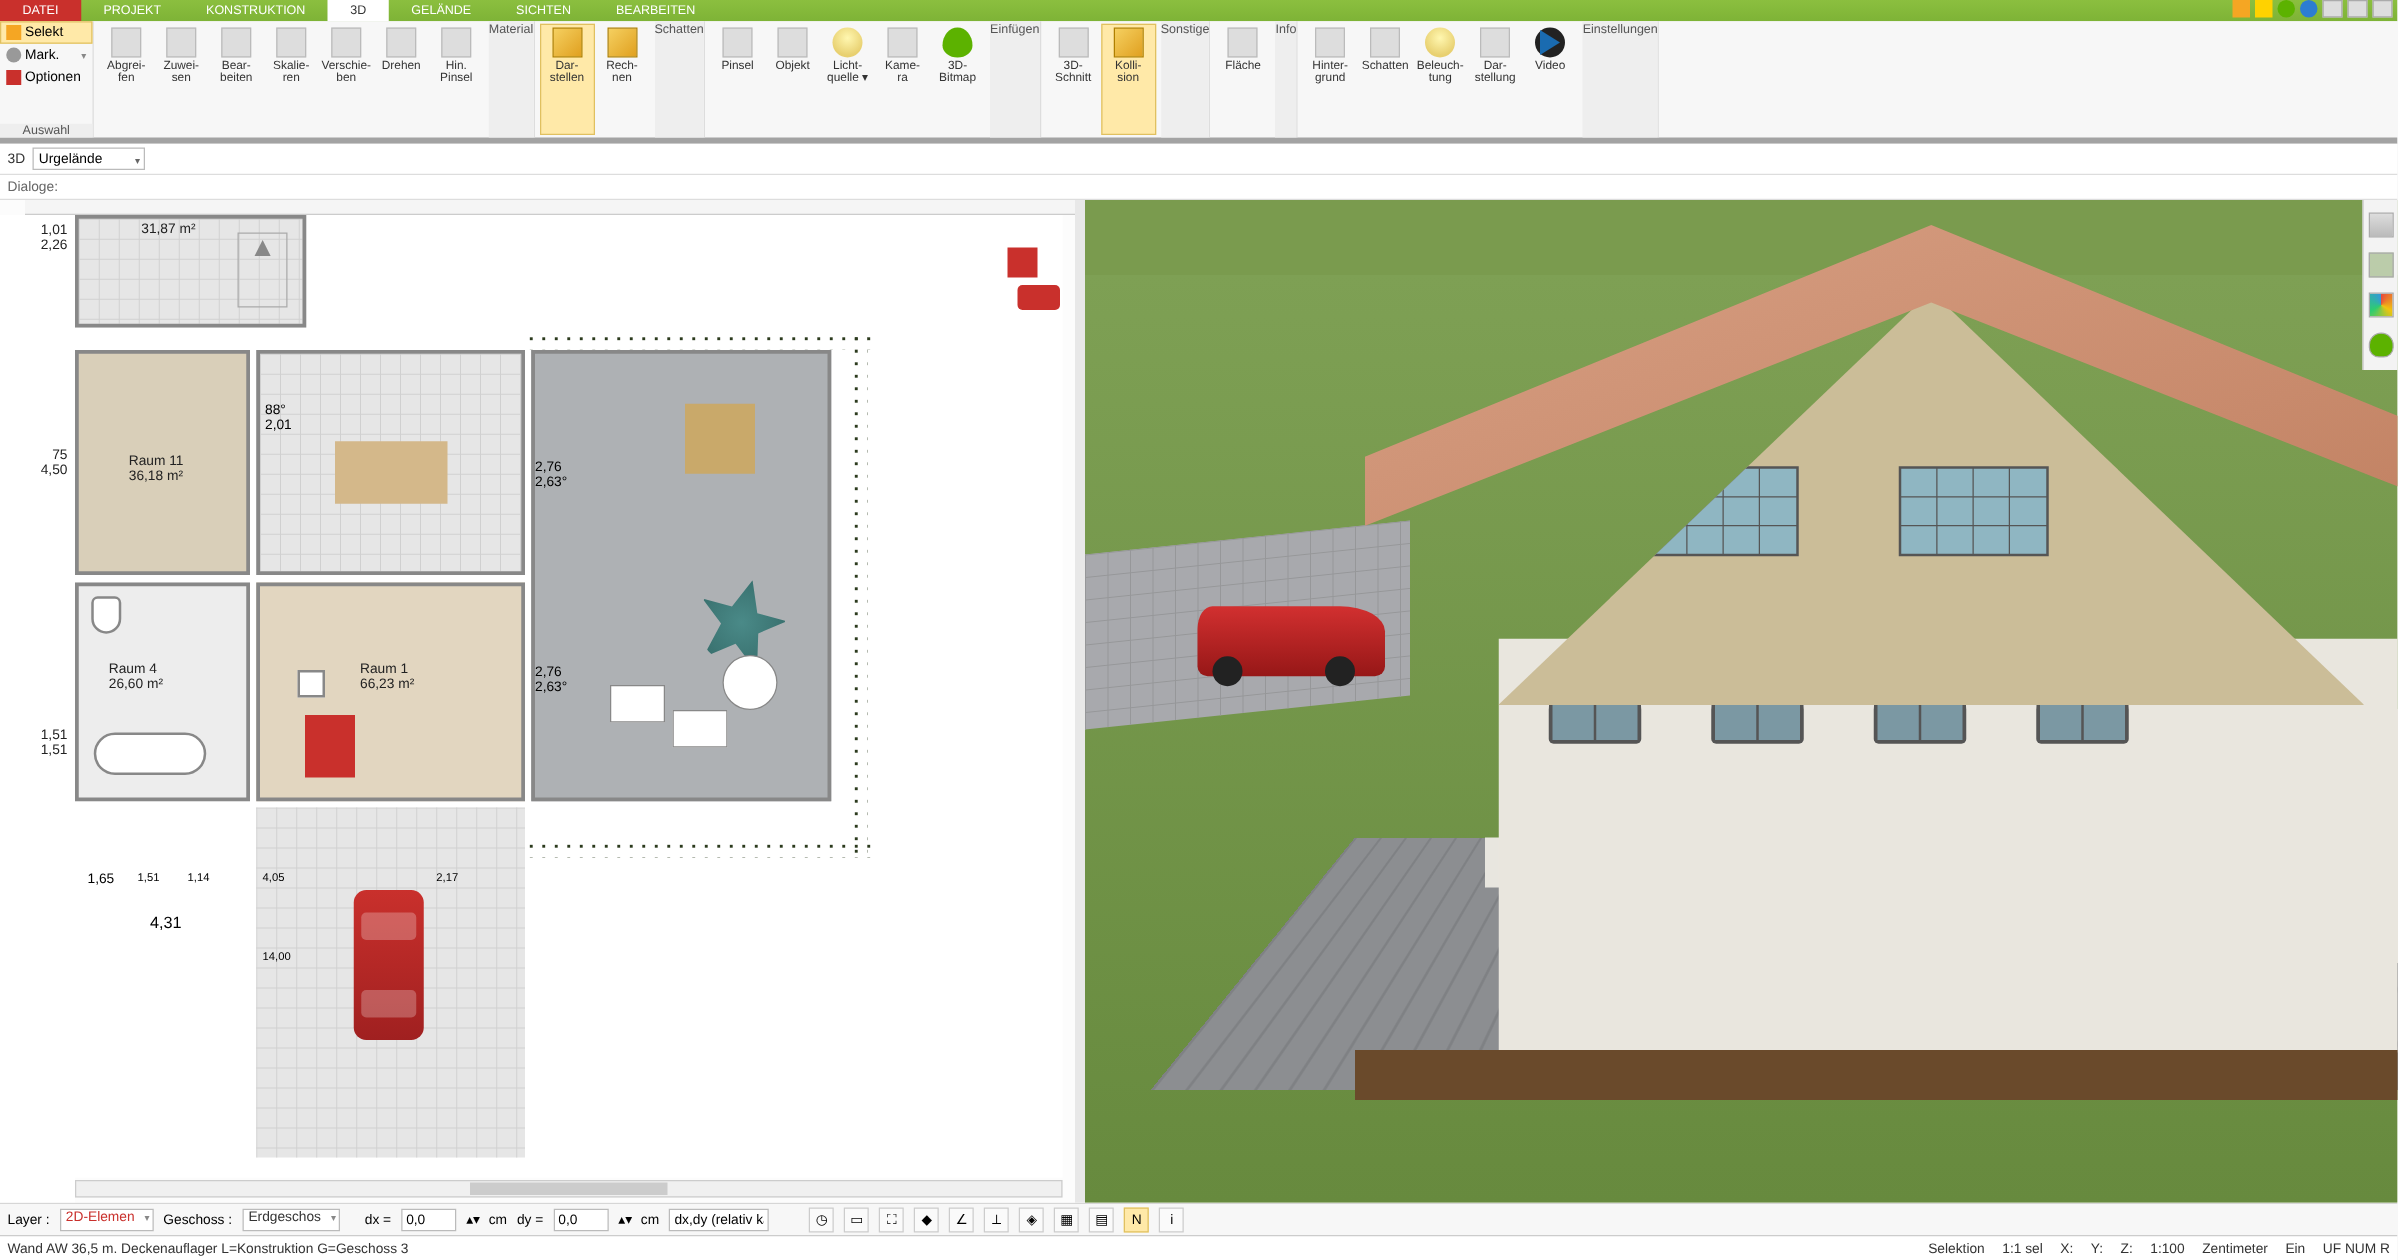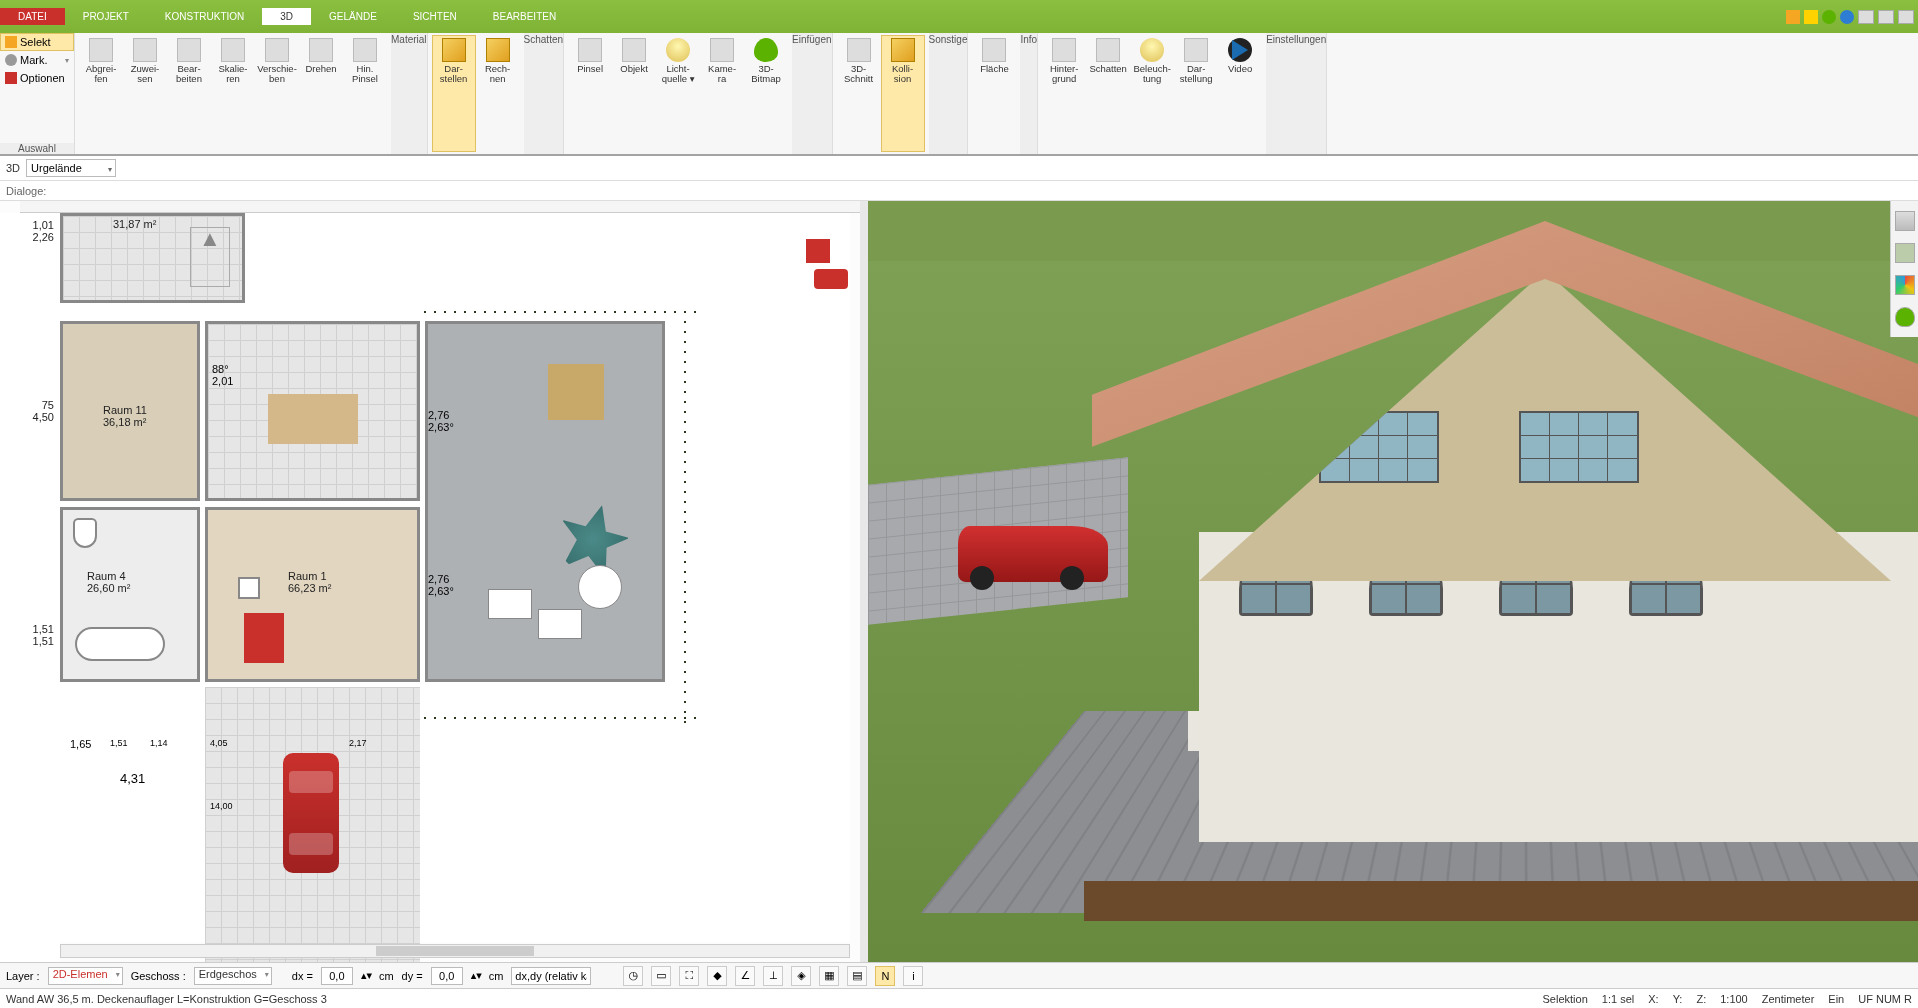--- a/index.html
+++ b/index.html
@@ -1,28 +1,28 @@
 <!DOCTYPE html>
 <html><head>
 <meta charset="utf-8">
 <style>
 * { margin: 0; padding: 0; box-sizing: border-box; font-family: Tahoma, Arial, sans-serif; font-size: 11px; }
 body { background: #f0f0f0; width: 1918px; height: 1008px; overflow: hidden; display: flex; flex-direction: column; }
-.menubar { height: 33px; background: linear-gradient(#8bbf3f,#7eb336); display: flex; align-items: center; color: #fff; }
+.menubar { height: 17px; background: linear-gradient(#8bbf3f,#7eb336); display: flex; color: #fff; }
 .menu-tab { padding: 0 18px; height: 17px; line-height: 17px; cursor: pointer; font-size: 10px; }
 .menu-tab.file { background: #c9302c; }
 .menu-tab.active { background: #fff; color: #333; }
 .menubar-spacer { flex: 1; }
 .titlebar-icons { display: flex; gap: 4px; padding-right: 4px; }
 .tb-icon { width: 14px; height: 14px; display: inline-block; background: #ffd200; }
 .tb-icon.green { background: #5cb200; border-radius: 50%; }
 .tb-icon.blue { background: #2d7dd2; border-radius: 50%; }
 .tb-icon.win { width: 16px; height: 14px; background: #ddd; border: 1px solid #aaa; }
 
-.ribbon { height: 123px; background: #f7f7f7; border-bottom: 2px solid #a3a3a3; display: flex; }
+.ribbon { height: 98px; background: #f7f7f7; border-bottom: 5px solid #a3a3a3; display: flex; }
 .ribbon-left { width: 75px; border-right: 1px solid #ddd; display: flex; flex-direction: column; font-size: 10px; }
 .left-btn { display: flex; align-items: center; padding: 2px 4px; border: 1px solid transparent; }
 .left-btn.sel { background: #ffe9a8; border: 1px solid #e0c060; }
 .left-btn .ic { width: 12px; height: 12px; margin-right: 3px; display: inline-block; background: #f5a623; }
 .left-btn .ic.mark { background: #999; border-radius: 50%; }
 .left-btn .ic.opt { background: #c9302c; }
 .ribbon-left .grp-label { text-align: center; font-size: 10px; color: #555; margin-top: auto; background: #eee; }
 
 .ribbon-group { border-right: 1px solid #ddd; display: flex; flex-direction: row; }
 .ribbon-group .tools { display: flex; flex: 1; padding: 2px 4px; }
@@ -87,21 +87,21 @@
 .right-sidebar { position: absolute; right: 0; top: 0; width: 28px; background: #f3f3f3; border-left: 1px solid #ccc; display: flex; flex-direction: column; align-items: center; gap: 12px; padding: 10px 0; }
 .rsb-icon { width: 20px; height: 20px; border: 1px solid #aaa; background: #fff; }
 
 .scrollbar-h { position: absolute; left: 60px; right: 10px; bottom: 4px; height: 14px; background: #f0f0f0; border: 1px solid #ccc; }
 .scrollbar-h .thumb { position: absolute; left: 40%; width: 20%; top: 1px; bottom: 1px; background: #ccc; }
 
 .toolbar-bottom { height: 26px; background: #f7f7f7; border-top: 1px solid #ccc; display: flex; align-items: center; padding: 0 6px; gap: 8px; font-size: 11px; }
 .tb-sel { border: 1px solid #bbb; background: #fff; height: 18px; padding: 0 14px 0 4px; position: relative; color: #c9302c; }
 .tb-sel.norm { color: #333; }
 .tb-sel::after { content: '▾'; position: absolute; right: 2px; top: 2px; font-size: 8px; color: #888; }
-.tb-input { width: 32px; height: 18px; border: 1px solid #bbb; text-align: center; padding: 0 3px; background: #fff; }
+.tb-input { width: 44px; height: 18px; border: 1px solid #bbb; text-align: left; padding: 0 3px; background: #fff; }
 .tb-btn { width: 20px; height: 20px; border: 1px solid #ccc; background: #fafafa; display: inline-flex; align-items: center; justify-content: center; }
 .tb-btn.active { background: #ffe9a8; border-color: #e0c060; }
 
 .statusbar { height: 20px; background: #fff; border-top: 1px solid #ccc; display: flex; align-items: center; padding: 0 6px; gap: 14px; font-size: 11px; color: #333; }
 .statusbar .sspacer { flex: 1; }
 </style>
 </head>
 <body>
 
 <div class="menubar">

